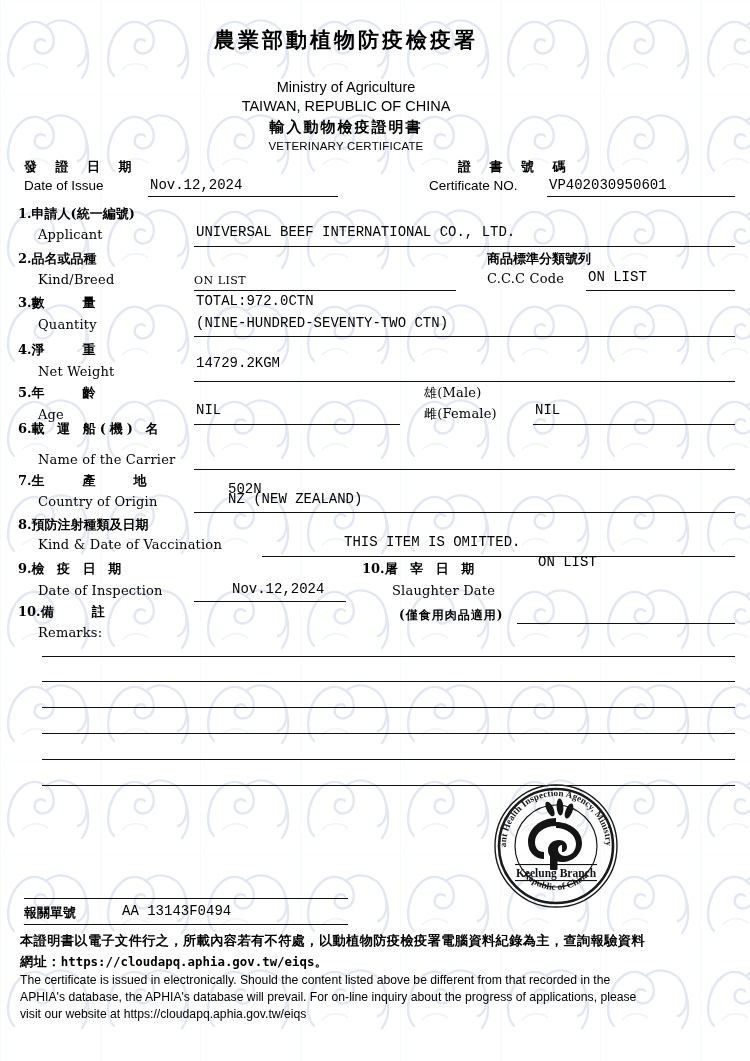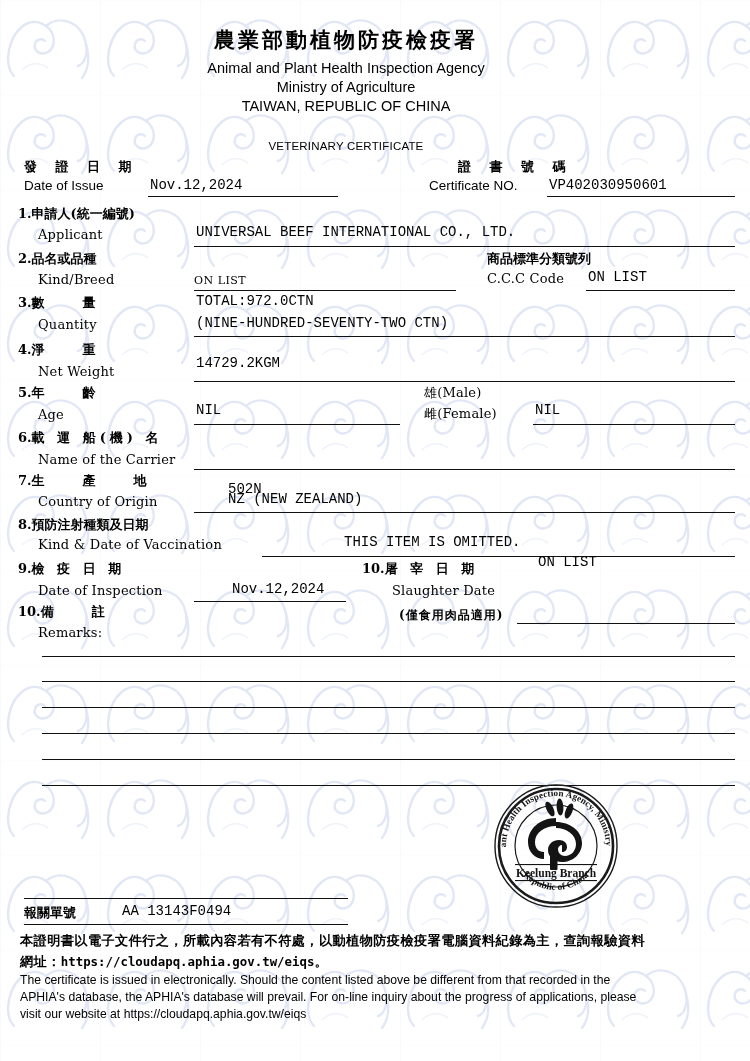--- a/index.html
+++ b/index.html
@@ -75,23 +75,23 @@
       </pattern>
     </defs>
     <rect x="0" y="0" width="750" height="1061" fill="url(#grid)"></rect>
     <rect x="0" y="0" width="750" height="1061" fill="url(#wm)"></rect>
   </svg>
 </div>
 
 <div id="page">
 
   <div class="abs hdr hdr-cn-big" style="top:26px;">農業部動植物防疫檢疫署</div>
-  <div class="abs hdr hdr-en" style="top:60px;">Animal and Plant Health Inspection Agency</div>
   <div class="abs hdr hdr-en" style="top:79px;">Ministry of Agriculture</div>
   <div class="abs hdr hdr-en" style="top:98px;">TAIWAN, REPUBLIC OF CHINA</div>
+  <div class="abs hdr hdr-cn-sub" style="top:118px;">輸入動物檢疫證明書</div>
   <div class="abs hdr hdr-en-sm" style="top:140px;">VETERINARY CERTIFICATE</div>
 
   <div class="abs cn cn-sp" style="left:24px;top:158px;">發 證 日 期</div>
   <div class="abs en-lbl2" style="left:24px;top:178px;">Date of Issue</div>
   <div class="abs val" style="left:150px;top:177px;">Nov.12,2024</div>
   <div class="rule" style="left:148px;top:196px;width:190px;"></div>
 
   <div class="abs cn cn-sp" style="left:458px;top:158px;">證 書 號 碼</div>
   <div class="abs en-lbl2" style="left:429px;top:178px;">Certificate NO.</div>
   <div class="abs val" style="left:549px;top:177px;">VP402030950601</div>
@@ -126,21 +126,21 @@
   <div class="abs cn" style="left:18px;top:384px;"><span>5.</span><span class="cn-sp4">年　　齡</span></div>
   <div class="abs en-lbl" style="left:38px;top:407px;text-align:center;">Age</div>
   <div class="abs val" style="left:196px;top:402px;">NIL</div>
   <div class="rule" style="left:194px;top:424px;width:206px;"></div>
 
   <div class="abs en-lbl" style="left:424px;top:384px;">雄(Male)</div>
   <div class="abs en-lbl" style="left:424px;top:405px;">雌(Female)</div>
   <div class="abs val" style="left:535px;top:402px;">NIL</div>
   <div class="rule" style="left:533px;top:424px;width:202px;"></div>
 
-  <div class="abs cn" style="left:18px;top:429px;"><span>6.</span><span class="cn-sp4">載 運 船(機) 名</span></div>
+  <div class="abs cn" style="left:18px;top:420px;"><span>6.</span><span class="cn-sp4">載 運 船(機) 名</span></div>
   <div class="abs en-lbl" style="left:38px;top:452px;">Name of the Carrier</div>
   <div class="abs val" style="left:228px;top:449px;margin-top:32px;">502N</div>
   <div class="rule" style="left:194px;top:469px;width:541px;"></div>
 
   <div class="abs cn" style="left:18px;top:472px;"><span>7.</span><span class="cn-sp4">生　　產　　地</span></div>
   <div class="abs en-lbl" style="left:38px;top:494px;">Country of Origin</div>
   <div class="abs val" style="left:228px;top:491px;">NZ (NEW ZEALAND)</div>
   <div class="rule" style="left:194px;top:512px;width:541px;"></div>
 
   <div class="abs cn" style="left:18px;top:516px;"><span>8.</span><span>預防注射種類及日期</span></div>

